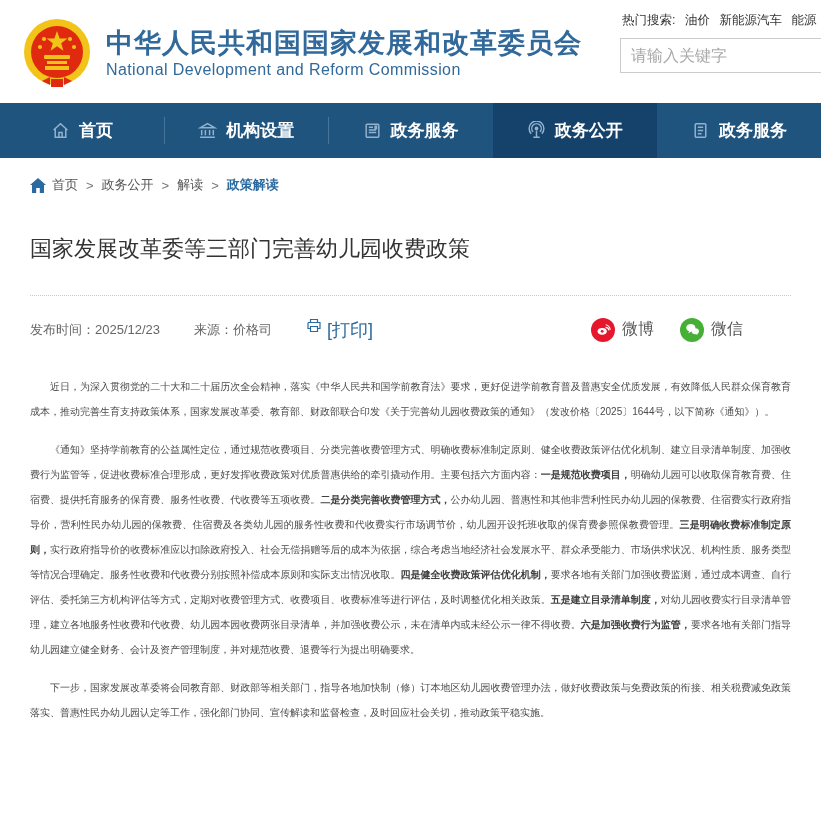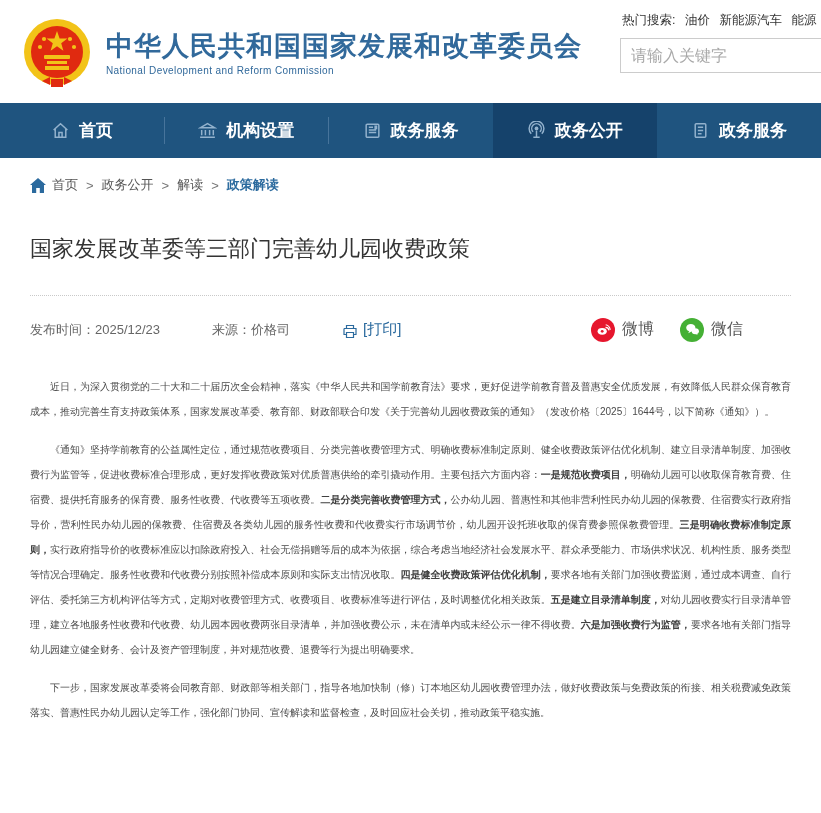--- a/index.html
+++ b/index.html
@@ -7,21 +7,21 @@
   body {
     width:821px; min-height:813px; margin:0;
     font-family:"Liberation Sans","DejaVu Sans",sans-serif;
     color:#4a4a4a;
   }
   
   .header { display:flex; justify-content:space-between; padding:12px 0 8px 20px; height:103px; }
   .brand { display:flex; align-items:center; gap:12px; }
   .emblem { width:74px; height:74px; flex:0 0 auto; }
   .brand-text .zh { font-size:27px; font-weight:bold; color:#31699B; letter-spacing:1px; line-height:1.15; }
-  .brand-text .en { font-size:10px; color:#31699B; letter-spacing:0.4px; margin-top:2px; }
+  .brand-text .en { font-size:16px; color:#31699B; letter-spacing:0.4px; margin-top:2px; }
   .header-right { width:200px; padding-top:0; margin-right:1px; }
   .hot-search { font-size:12.5px; color:#333; margin:0 0 9px 2px; white-space:nowrap; }
   .hot-search a { color:#333; text-decoration:none; margin-left:6px; cursor:pointer; }
   .search-box { width:233px; height:35px; border:1px solid #ccc; display:flex; align-items:center; }
   .search-box input { border:0; outline:0; width:100%; height:100%; padding:0 10px; font-size:16px; color:#444;
     font-family:"Liberation Sans","DejaVu Sans",sans-serif; }
   .search-box input::placeholder { color:#a9a9a9; }
   
   .nav { display:flex; height:55px; background:#1F547F; }
   .nav-item { flex:1 1 0; display:flex; align-items:center; justify-content:center; gap:9px;
@@ -33,23 +33,23 @@
   
   .breadcrumb { display:flex; align-items:center; gap:6px; padding:18px 0 14px 30px; font-size:13px; color:#555; }
   .breadcrumb .sep { color:#777; margin:0 2px; }
   .breadcrumb a { color:#555; text-decoration:none; cursor:pointer; }
   .breadcrumb .current { color:#2B6A9E; font-weight:bold; }
   .bc-home { width:16px; height:15px; color:#2B6A9E; }
   
   .article { padding:0 30px; }
   .article-title { font-size:22px; font-weight:normal; color:#333; padding:26px 0 0; line-height:1.4; }
   .dotted-divider { border:0; border-top:1px dotted #c9c9c9; margin:30px 0 0; }
-  .meta-row { display:flex; align-items:center; padding:22px 0 14px; font-size:13px; color:#666;gap:18px; }
+  .meta-row { display:flex; align-items:center; padding:22px 0 14px; font-size:13px; color:#666; }
   .meta-item { margin-right:34px; white-space:nowrap; }
-  .print { display:flex; align-items:flex-end; gap:5px; color:#2B6A9E; cursor:pointer; font-size:15px; }
+  .print { display:flex; align-items:flex-start; gap:5px; color:#2B6A9E; cursor:pointer; font-size:18px; }
   .print svg { width:16px; height:15px; }
   .share { margin-left:auto; display:flex; align-items:center; gap:26px; padding-right:48px; }
   .share-item { display:flex; align-items:center; gap:7px; font-size:16px; color:#555; cursor:pointer; }
   .share-badge { width:24px; height:24px; border-radius:50%; display:flex; align-items:center; justify-content:center; }
   .share-badge svg { width:15px; height:15px; }
   .article-body { padding:18px 0 30px; }
   .article-body p { font-size:10px; line-height:25px; text-align:justify; text-indent:2em; color:#4a4a4a; margin:0 0 13px; }
   .article-body .b { font-weight:bold; color:#404040; }
 </style>
 </head>

